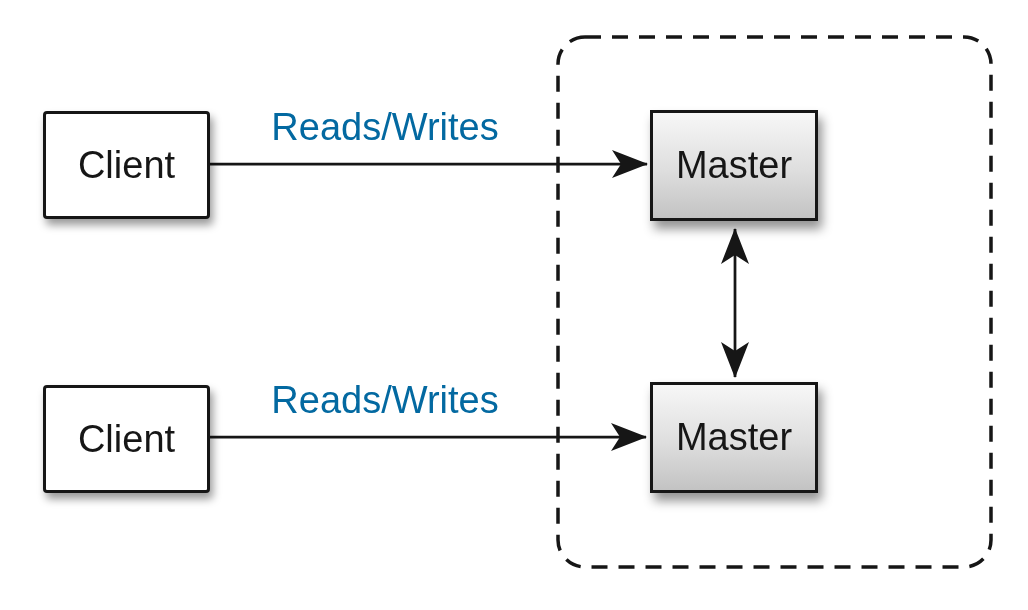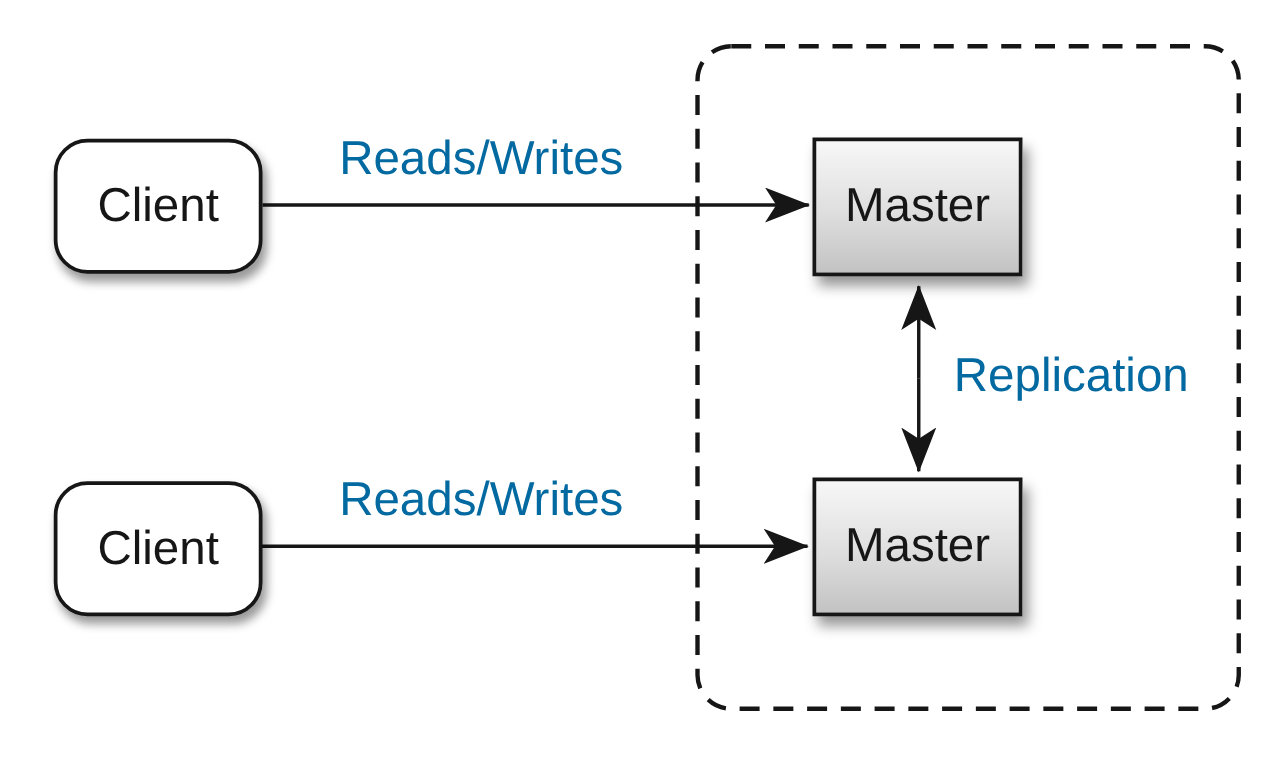--- a/index.html
+++ b/index.html
@@ -28,21 +28,21 @@
     display: flex;
     align-items: center;
     justify-content: center;
     border: 3px solid var(--stroke, #161616);
     font-size: 38px;
     color: #161616;
   }
   .node-client {
     width: 167px;
     height: 108px;
-    border-radius: 27px;
+    border-radius: 4px;
     background: var(--client_fill, #ffffff);
     box-shadow: 3px 6px 8px rgba(0,0,0,0.40);
   }
   .node-master {
     width: 168px;
     height: 111px;
     background: linear-gradient(180deg,
       var(--master_fill_top, #f7f7f7) 0%,
       #dedede 55%,
       var(--master_fill_bottom, #c3c3c3) 100%);
@@ -87,15 +87,14 @@
 
   <div class="node node-master" style="left:650px; top:110px;">
     <span>Master</span>
   </div>
   <div class="node node-master" style="left:650px; top:382px;">
     <span>Master</span>
   </div>
 
   <div class="edge-label lbl-rw" style="left:262px; top:107px;">Reads/Writes</div>
   <div class="edge-label lbl-rw" style="left:262px; top:380px;">Reads/Writes</div>
-  <div class="edge-label" style="left:763px; top:281px;">Replication</div>
 
 </div>
 
 </body></html>

